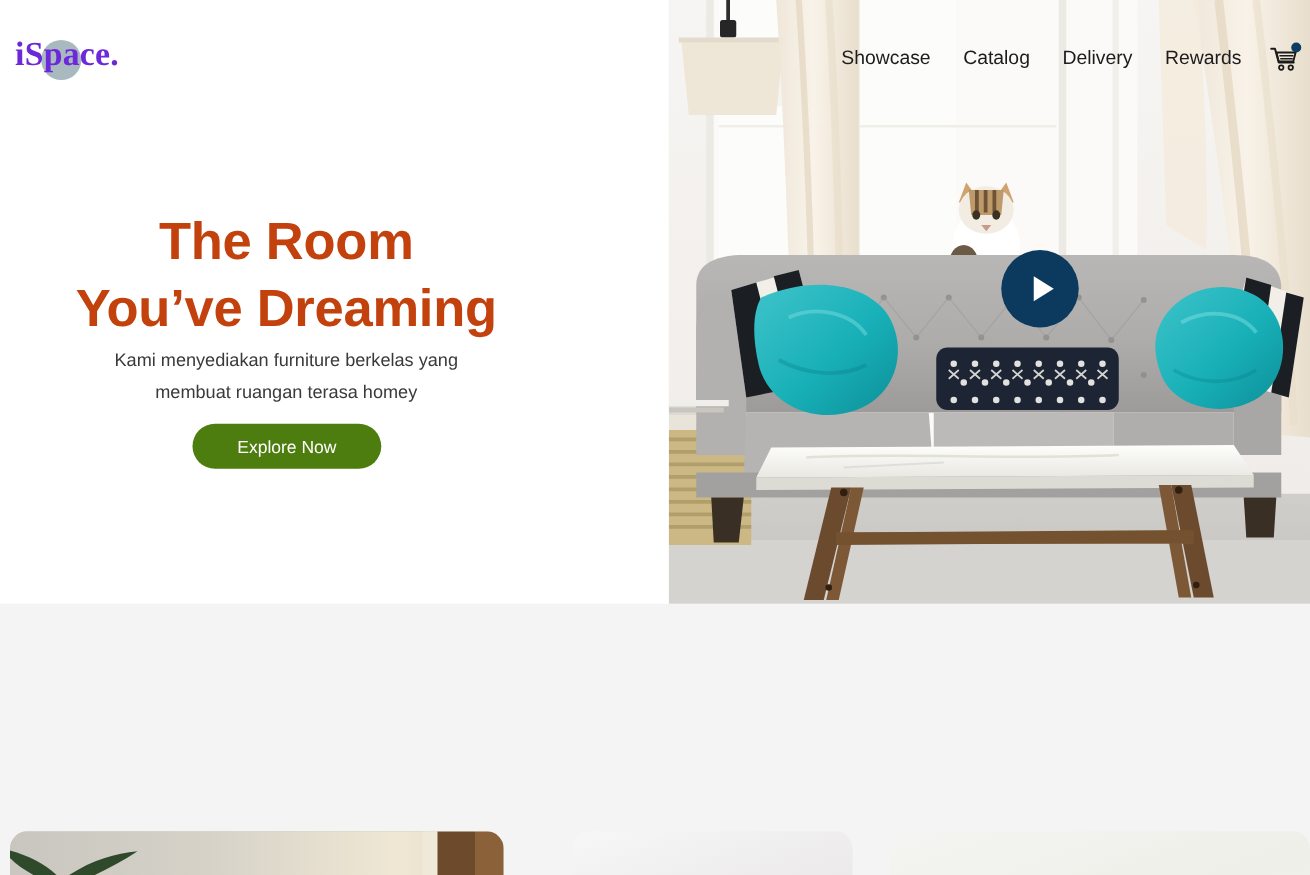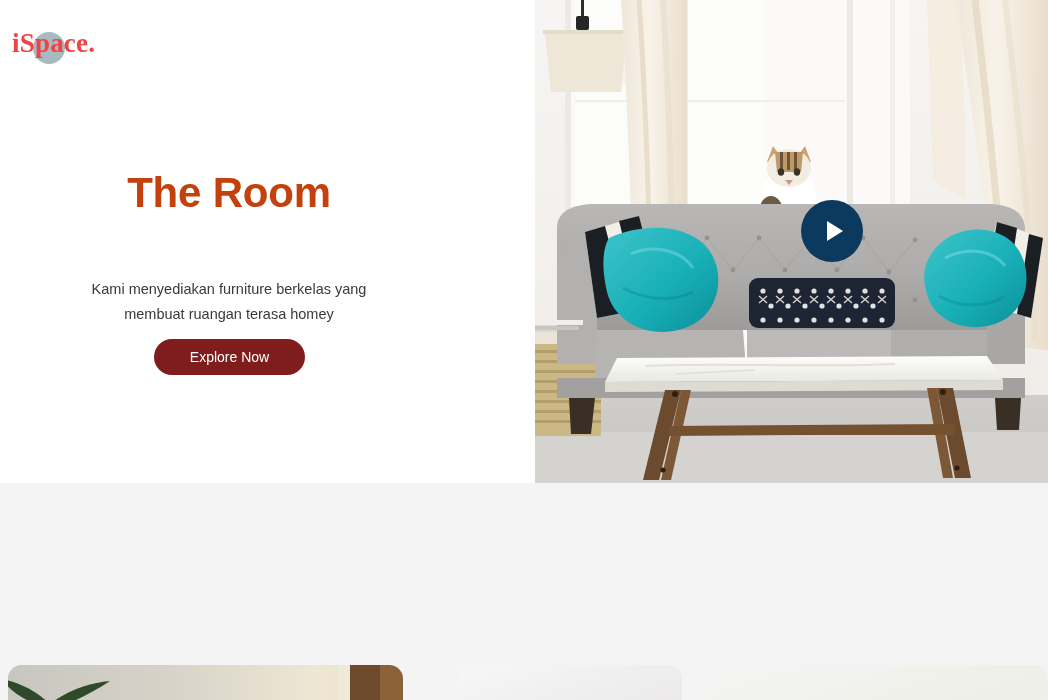--- a/index.html
+++ b/index.html
@@ -30,21 +30,21 @@
     background: #ffffff;
   }
 
   
   .logo {
     position: absolute;
     left: 12px; top: 28px;
     font-family: "Liberation Serif", serif;
     font-size: 27px;
     font-weight: 700;
-    color: #ef4444;
+    color: #6d28d9;
     letter-spacing: 0.2px;
     z-index: 6;
     white-space: nowrap;
   }
   .logo-dot {
     position: absolute;
     left: 33px; top: 32px;
     width: 32px; height: 32px;
     border-radius: 50%;
     background: #a9b9c0;
@@ -139,21 +139,21 @@
     width: 458px;
     font-size: 14.5px;
     line-height: 25px;
     color: #3a3a3a;
   }
   .explore-btn {
     position: absolute;
     left: 154px; top: 339px;
     width: 151px; height: 36px;
     border-radius: 18px;
-    background: #7f1d1d;
+    background: #4d7c0f;
     color: #ffffff;
     font-size: 14px;
     border: none;
     cursor: pointer;
     font-family: "Liberation Sans", sans-serif;
   }
 
   
   .browse {
     position: absolute;
@@ -205,20 +205,37 @@
 </head>
 <body>
 
 <div class="page">
 
   <section class="hero">
 
     <div class="logo-dot"></div>
     <div class="logo">iSpace.</div>
 
+    <nav class="nav">
+      <a href="#">Showcase</a>
+      <a href="#">Catalog</a>
+      <a href="#">Delivery</a>
+      <a href="#">Rewards</a>
+      <div class="cart-wrap">
+        <svg width="24" height="22" viewBox="0 0 24 22">
+          <path d="M2 3 L5 3 L8 14 L20 14" fill="none" stroke="#1a1a1a" stroke-width="1.6" stroke-linecap="round" stroke-linejoin="round"></path>
+          <path d="M6.2 6 L21.5 6 L19.6 13.2 L8 13.2 Z" fill="none" stroke="#1a1a1a" stroke-width="1.5" stroke-linejoin="round"></path>
+          <line x1="8.5" y1="8.6" x2="19.7" y2="8.6" stroke="#1a1a1a" stroke-width="1.2"></line>
+          <line x1="9.2" y1="11" x2="19.2" y2="11" stroke="#1a1a1a" stroke-width="1.2"></line>
+          <circle cx="10" cy="18" r="1.8" fill="none" stroke="#1a1a1a" stroke-width="1.4"></circle>
+          <circle cx="17.6" cy="18" r="1.8" fill="none" stroke="#1a1a1a" stroke-width="1.4"></circle>
+        </svg>
+        <span class="cart-badge"></span>
+      </div>
+    </nav>
 
     <div class="hero-img">
       <svg width="513" height="483" viewBox="0 0 513 483">
         <defs>
           <linearGradient id="wallg" x1="0" y1="0" x2="0" y2="1">
             <stop offset="0%" stop-color="#f7f5f3"></stop>
             <stop offset="100%" stop-color="#eeebe7"></stop>
           </linearGradient>
           <linearGradient id="curtg" x1="0" y1="0" x2="1" y2="0">
             <stop offset="0%" stop-color="#efe6d8"></stop>
@@ -418,20 +435,21 @@
       </svg>
     </div>
 
     <button class="play-btn">
       <span class="play-tri"></span>
     </button>
 
     <div class="hero-copy">
       <h1 class="headline">
         <span>The Room</span><br>
+        <span>You’ve Dreaming</span>
       </h1>
       <p class="subcopy">
         <span>Kami menyediakan furniture berkelas yang</span><br>
         <span>membuat ruangan terasa homey</span>
       </p>
       <button class="explore-btn">Explore Now</button>
     </div>
   </section>
 
   <section class="browse">

